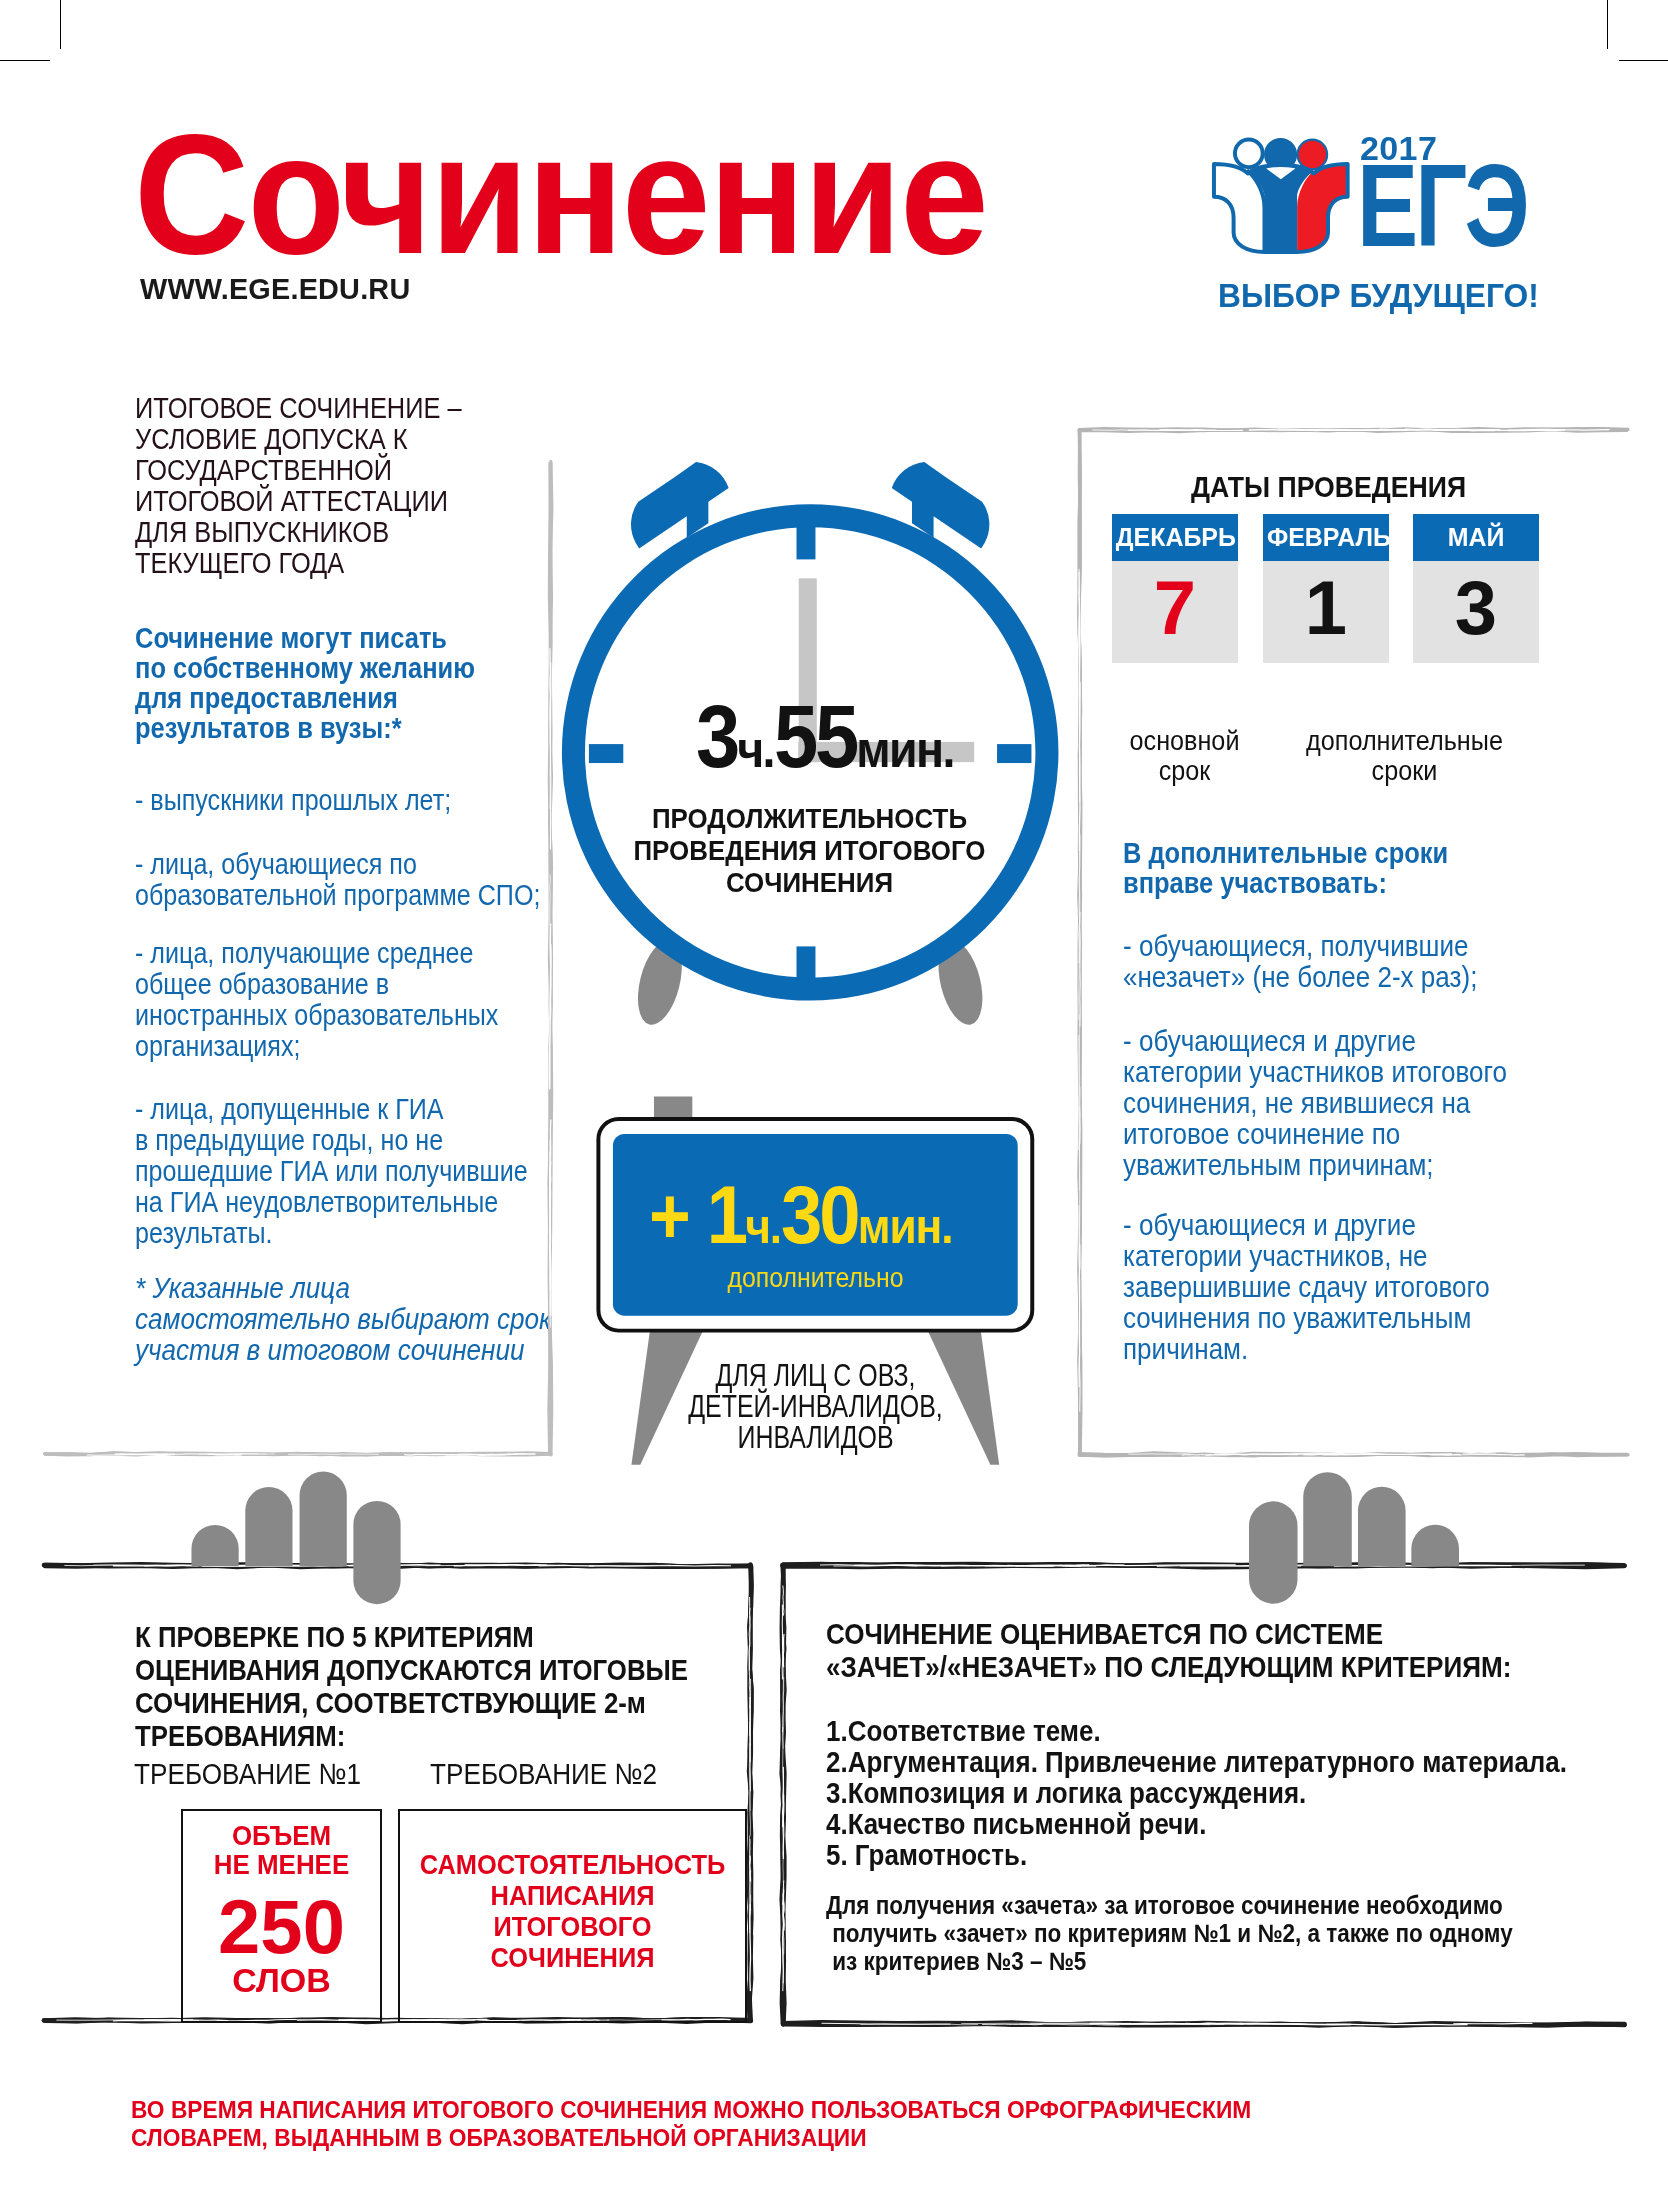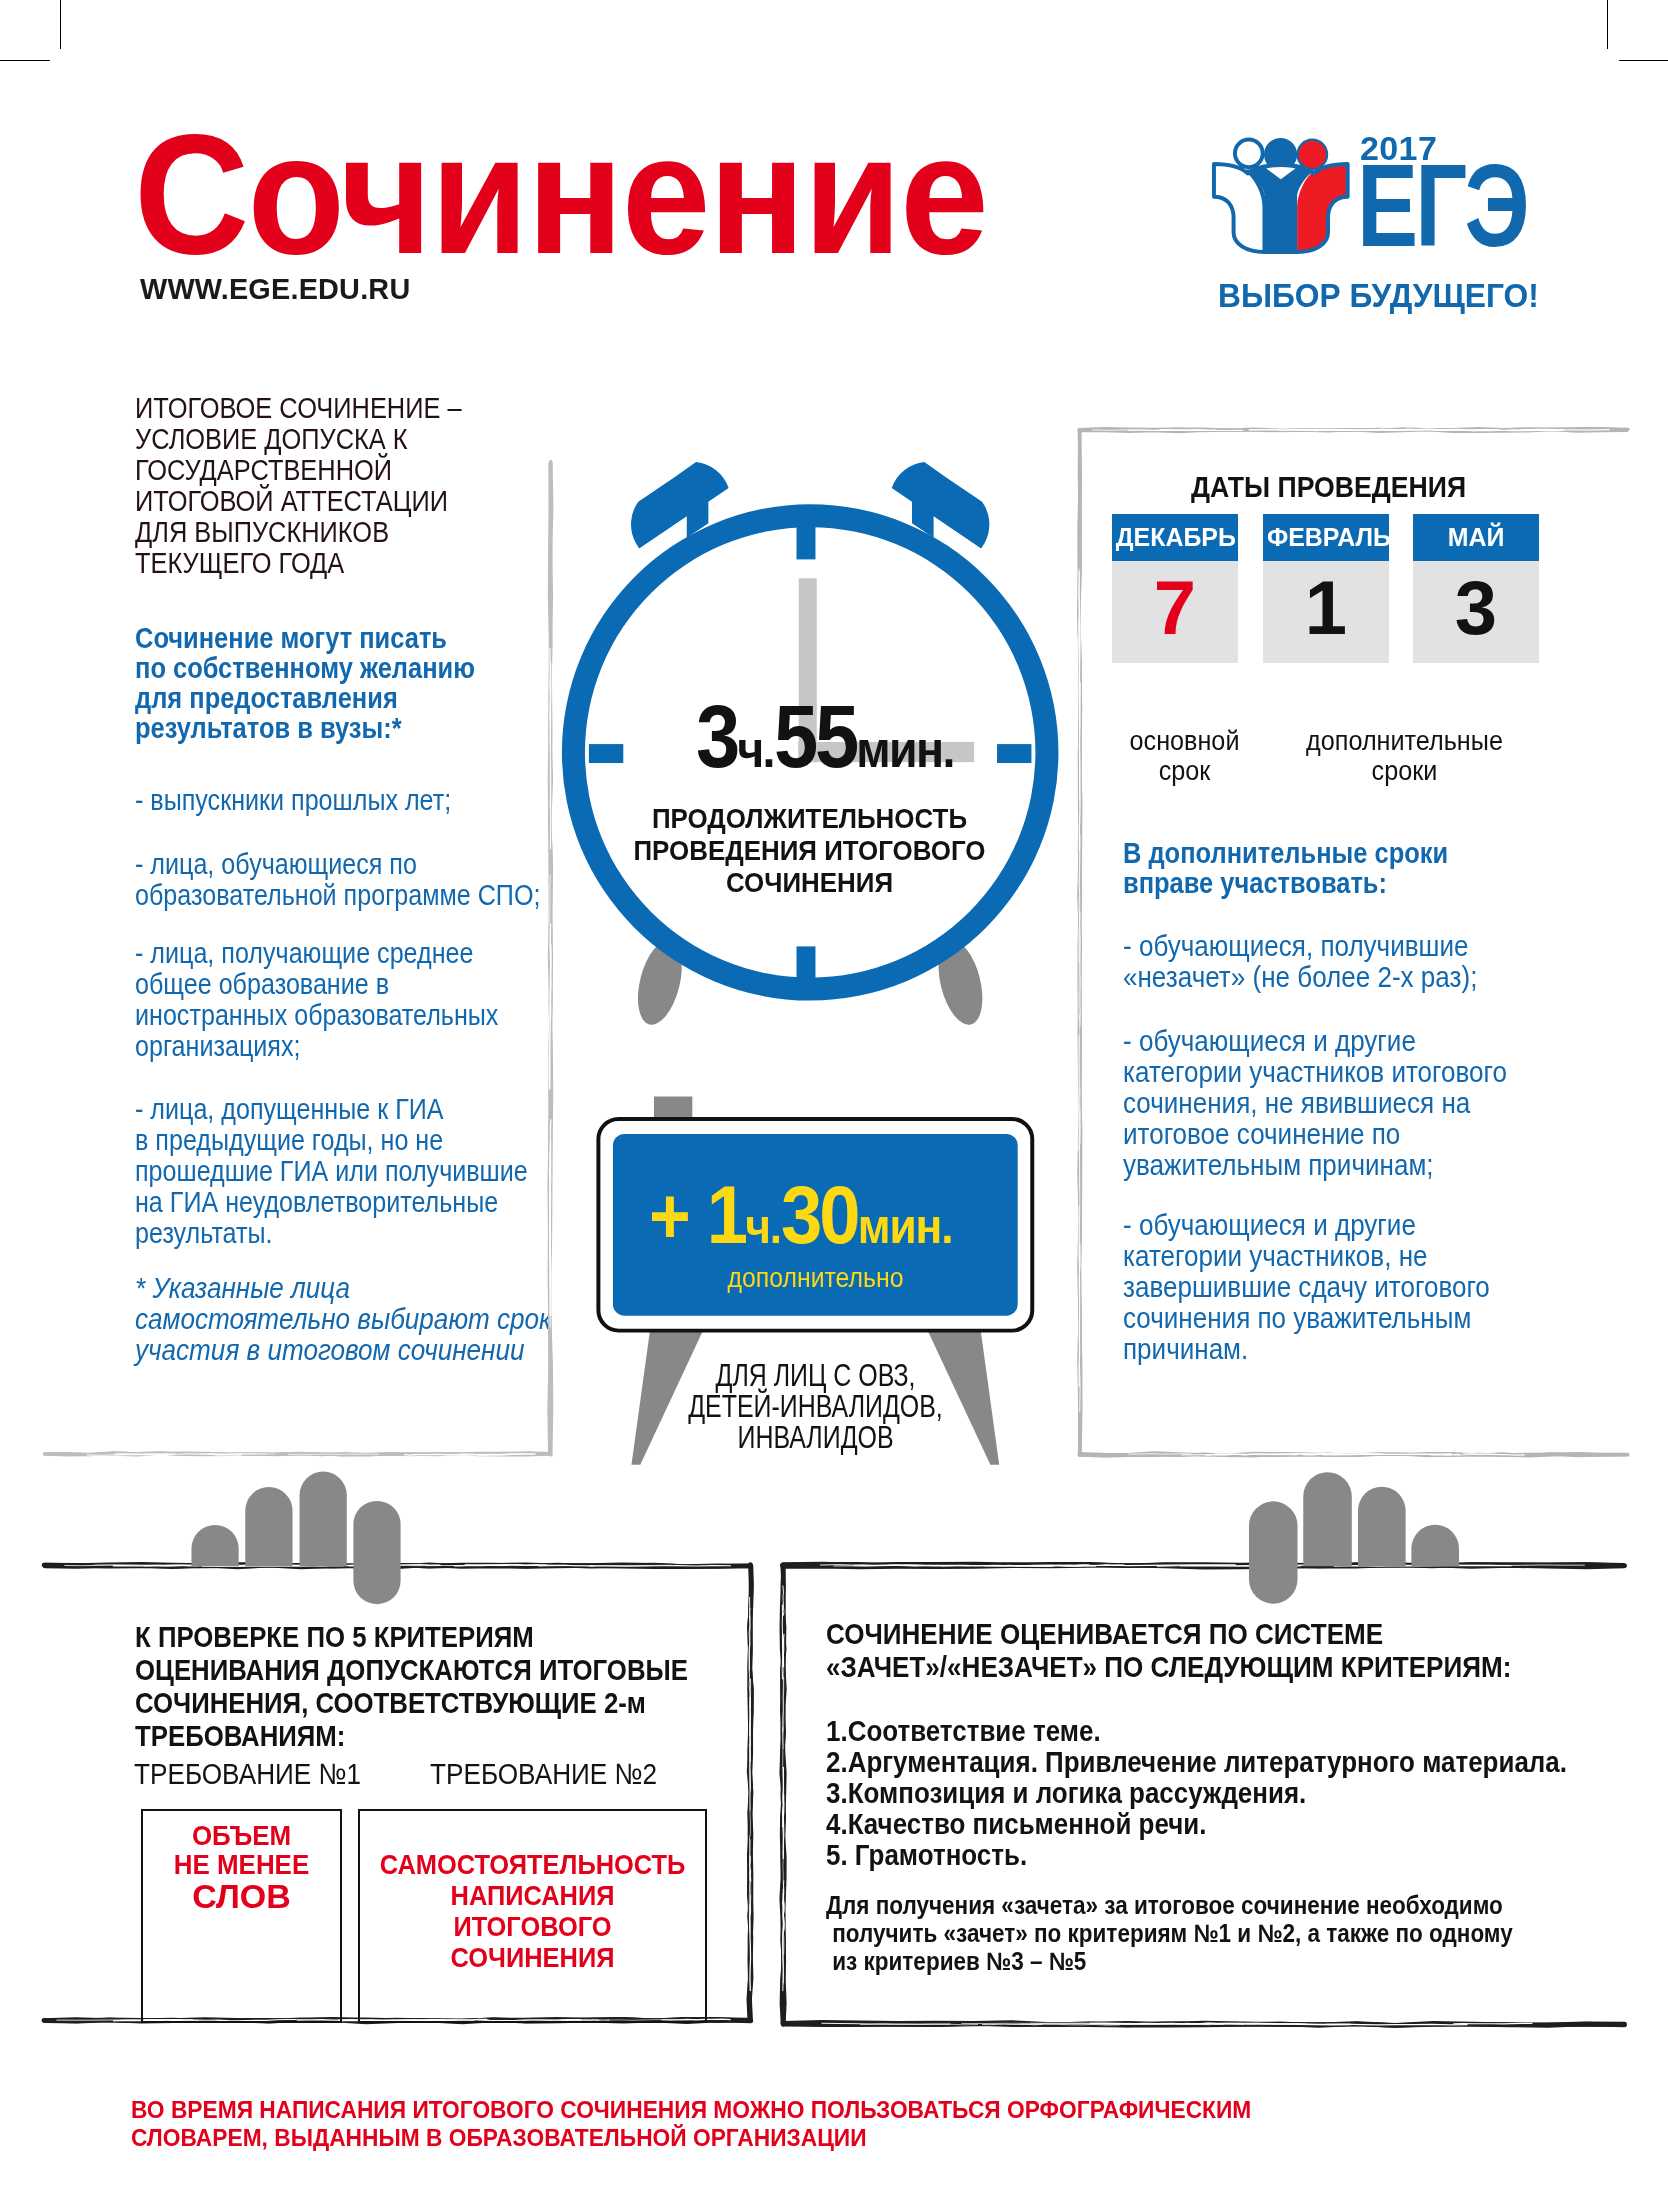--- a/index.html
+++ b/index.html
@@ -70,21 +70,21 @@
   .right-item{position:absolute;left:1123px;font-size:29px;line-height:31px;
      color:#1268ae;white-space:pre;transform:scaleX(.898);transform-origin:0 0;}
   
   #crit-heading{left:135px;top:1620px;font-size:29.6px;line-height:33px;font-weight:bold;
      color:#121212;white-space:pre;transform:scaleX(.871);transform-origin:0 0;}
   #req1-label{left:134px;top:1757px;font-size:29.6px;line-height:33px;color:#121212;
      white-space:pre;transform:scaleX(.884);transform-origin:0 0;}
   #req2-label{left:430px;top:1757px;font-size:29.6px;line-height:33px;color:#121212;
      white-space:pre;transform:scaleX(.884);transform-origin:0 0;}
   .reqbox{top:1809px;height:214px;border:2.2px solid #121212;box-sizing:border-box;
-     text-align:center;color:#e2001a;font-weight:bold;}
+     text-align:center;color:#e2001a;font-weight:bold;margin-left:40px;}
   .req1-top{margin-top:10.6px;font-size:27px;line-height:29px;white-space:pre;
      transform:scaleX(.96);transform-origin:50% 0;}
   .req1-num{margin-top:9.3px;font-size:76px;line-height:75px;}
   .req1-bot{margin-top:2.2px;font-size:34px;line-height:28px;}
   .req2-text{margin-top:38px;font-size:28px;line-height:31px;white-space:pre;
      transform:scaleX(.908);transform-origin:50% 0;}
   
   #grade-heading{left:826px;top:1617px;font-size:29.6px;line-height:33px;font-weight:bold;
      color:#121212;white-space:pre;transform:scaleX(.881);transform-origin:0 0;}
   #grade-list{left:826px;top:1716px;font-size:29px;line-height:31px;font-weight:bold;
@@ -495,20 +495,21 @@
 
 <div class="abs" id="crit-heading">К ПРОВЕРКЕ ПО 5 КРИТЕРИЯМ
 ОЦЕНИВАНИЯ ДОПУСКАЮТСЯ ИТОГОВЫЕ
 СОЧИНЕНИЯ, СООТВЕТСТВУЮЩИЕ 2-м
 ТРЕБОВАНИЯМ:</div>
 <div class="abs" id="req1-label">ТРЕБОВАНИЕ №1</div>
 <div class="abs" id="req2-label">ТРЕБОВАНИЕ №2</div>
 <div class="abs reqbox" style="left:141px;width:201px;">
   <div class="req1-top">ОБЪЕМ
 НЕ МЕНЕЕ</div>
+  <div class="req1-num">250</div>
   <div class="req1-bot">СЛОВ</div>
 </div>
 <div class="abs reqbox" style="left:358px;width:349px;text-align:center;">
   <div class="req2-text">САМОСТОЯТЕЛЬНОСТЬ
 НАПИСАНИЯ
 ИТОГОВОГО
 СОЧИНЕНИЯ</div>
 </div>
 
 <div class="abs" id="grade-heading">СОЧИНЕНИЕ ОЦЕНИВАЕТСЯ ПО СИСТЕМЕ

